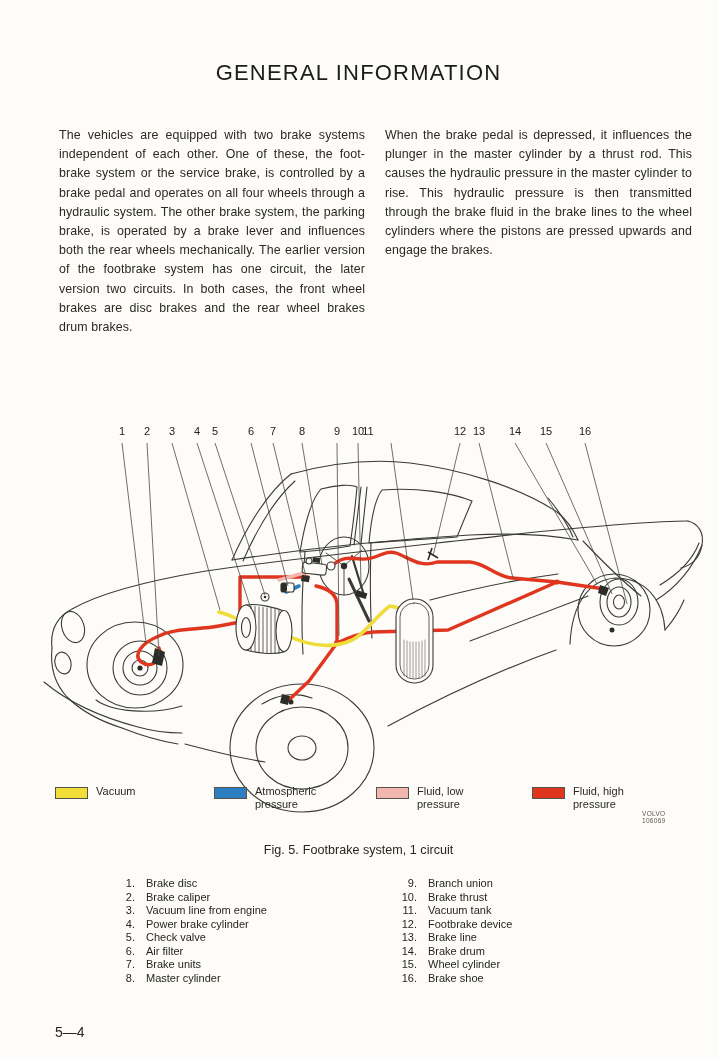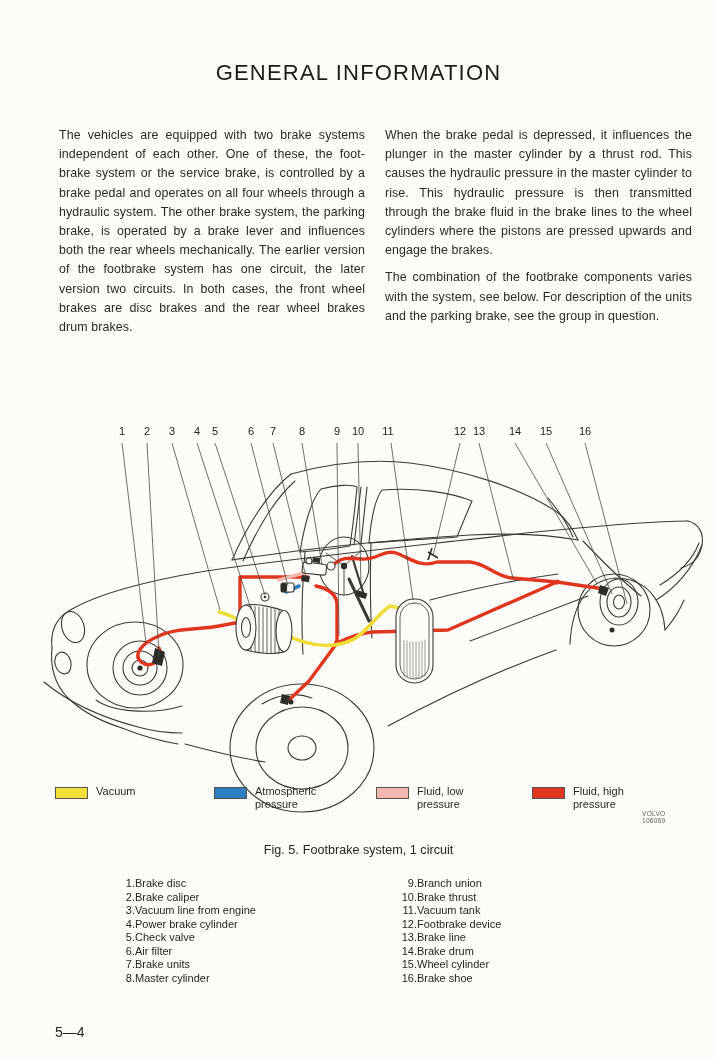--- a/index.html
+++ b/index.html
@@ -37,36 +37,35 @@
   .caption{
     position:absolute;left:0;top:843px;width:717px;text-align:center;
     font-size:12.6px;color:#26261f;
   }
   .caption .cap-label{margin-right:4px;}
   .parts{position:absolute;top:877px;font-size:11px;line-height:13.5px;color:#26261f;}
   .parts-left{left:108px;}
   .parts-right{left:390px;}
   .part-row{display:flex;}
   .part-num{width:27px;text-align:right;flex:none;}
-  .part-label{white-space:nowrap;}
+  .part-label{margin-left:11px;white-space:nowrap;}
   .page-number{position:absolute;left:55px;top:1024px;font-size:14px;color:#26261f;}
 </style>
 </head>
 <body>
 
 <div class="page">
 
   <div class="title">GENERAL INFORMATION</div>
 
   <div class="col col-left">
     <p>The vehicles are equipped with two brake systems independent of each other. One of these, the foot-brake system or the service brake, is controlled by a brake pedal and operates on all four wheels through a hydraulic system. The other brake system, the parking brake, is operated by a brake lever and influences both the rear wheels mechanically. The earlier version of the footbrake system has one circuit, the later version two circuits. In both cases, the front wheel brakes are disc brakes and the rear wheel brakes drum brakes.</p>
   </div>
   <div class="col col-right">
     <p>When the brake pedal is depressed, it influences the plunger in the master cylinder by a thrust rod. This causes the hydraulic pressure in the master cylinder to rise. This hydraulic pressure is then transmitted through the brake fluid in the brake lines to the wheel cylinders where the pistons are pressed upwards and engage the brakes.</p>
-    <p>The combination of the footbrake components varies with the system, see below. For description of the units and the parking brake, see the group in question.</p>
   </div>
 
   <div class="diagram">
 
     <svg width="717" height="420" viewBox="0 420 717 420">
 
       <g stroke="#3b3b36" stroke-width="1.1" fill="none" stroke-linecap="round">
         <path d="M52,648 C50,630 57,617 72,609 C102,592 152,580 206,571 C302,557 432,544 526,533 C586,527 652,521 688,521"></path>
         <path d="M688,521 C699,524 704,533 702,545 C700,558 692,565 681,568"></path>
         <path d="M702,545 C693,568 676,588 656,600"></path>
@@ -190,21 +189,21 @@
     <span class="callout" style="left:122px">1</span>
     <span class="callout" style="left:147px">2</span>
     <span class="callout" style="left:172px">3</span>
     <span class="callout" style="left:197px">4</span>
     <span class="callout" style="left:215px">5</span>
     <span class="callout" style="left:251px">6</span>
     <span class="callout" style="left:273px">7</span>
     <span class="callout" style="left:302px">8</span>
     <span class="callout" style="left:337px">9</span>
     <span class="callout" style="left:358px">10</span>
-    <span class="callout" style="left:388px">11</span>
+    <span class="callout" style="left:368px">11</span>
     <span class="callout" style="left:460px">12</span>
     <span class="callout" style="left:479px">13</span>
     <span class="callout" style="left:515px">14</span>
     <span class="callout" style="left:546px">15</span>
     <span class="callout" style="left:585px">16</span>
 
     <div class="legend">
       <div class="legend-item" style="left:55px">
         <div class="swatch" style="background: rgb(242, 223, 57);"></div>
         <div class="legend-label">Vacuum</div>

